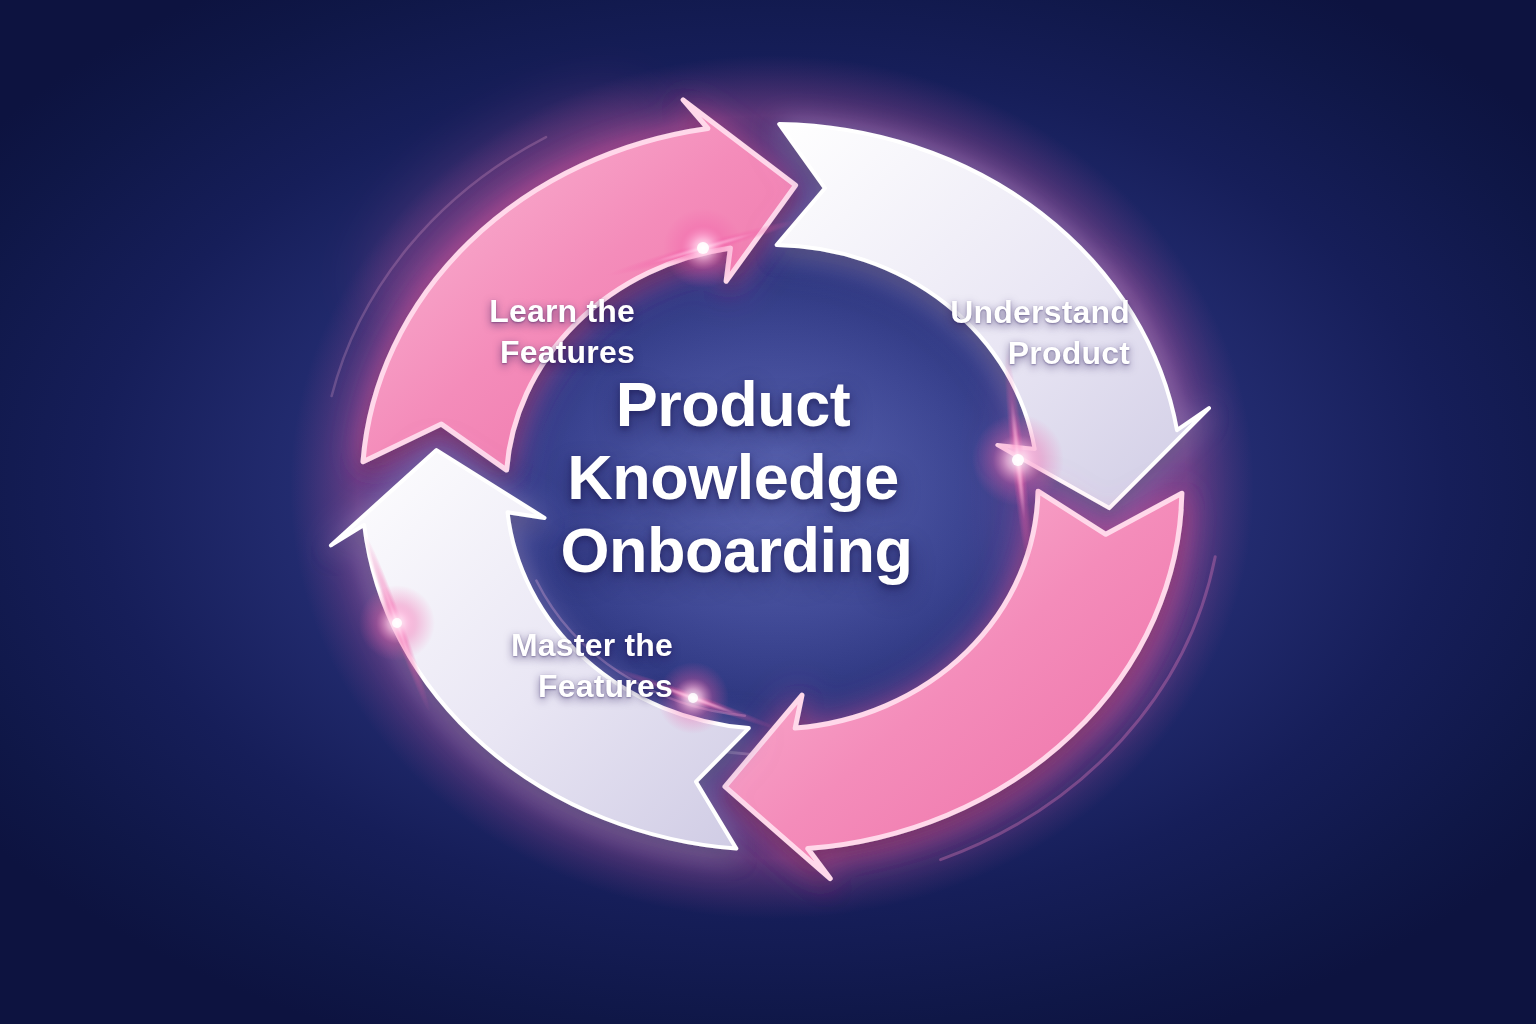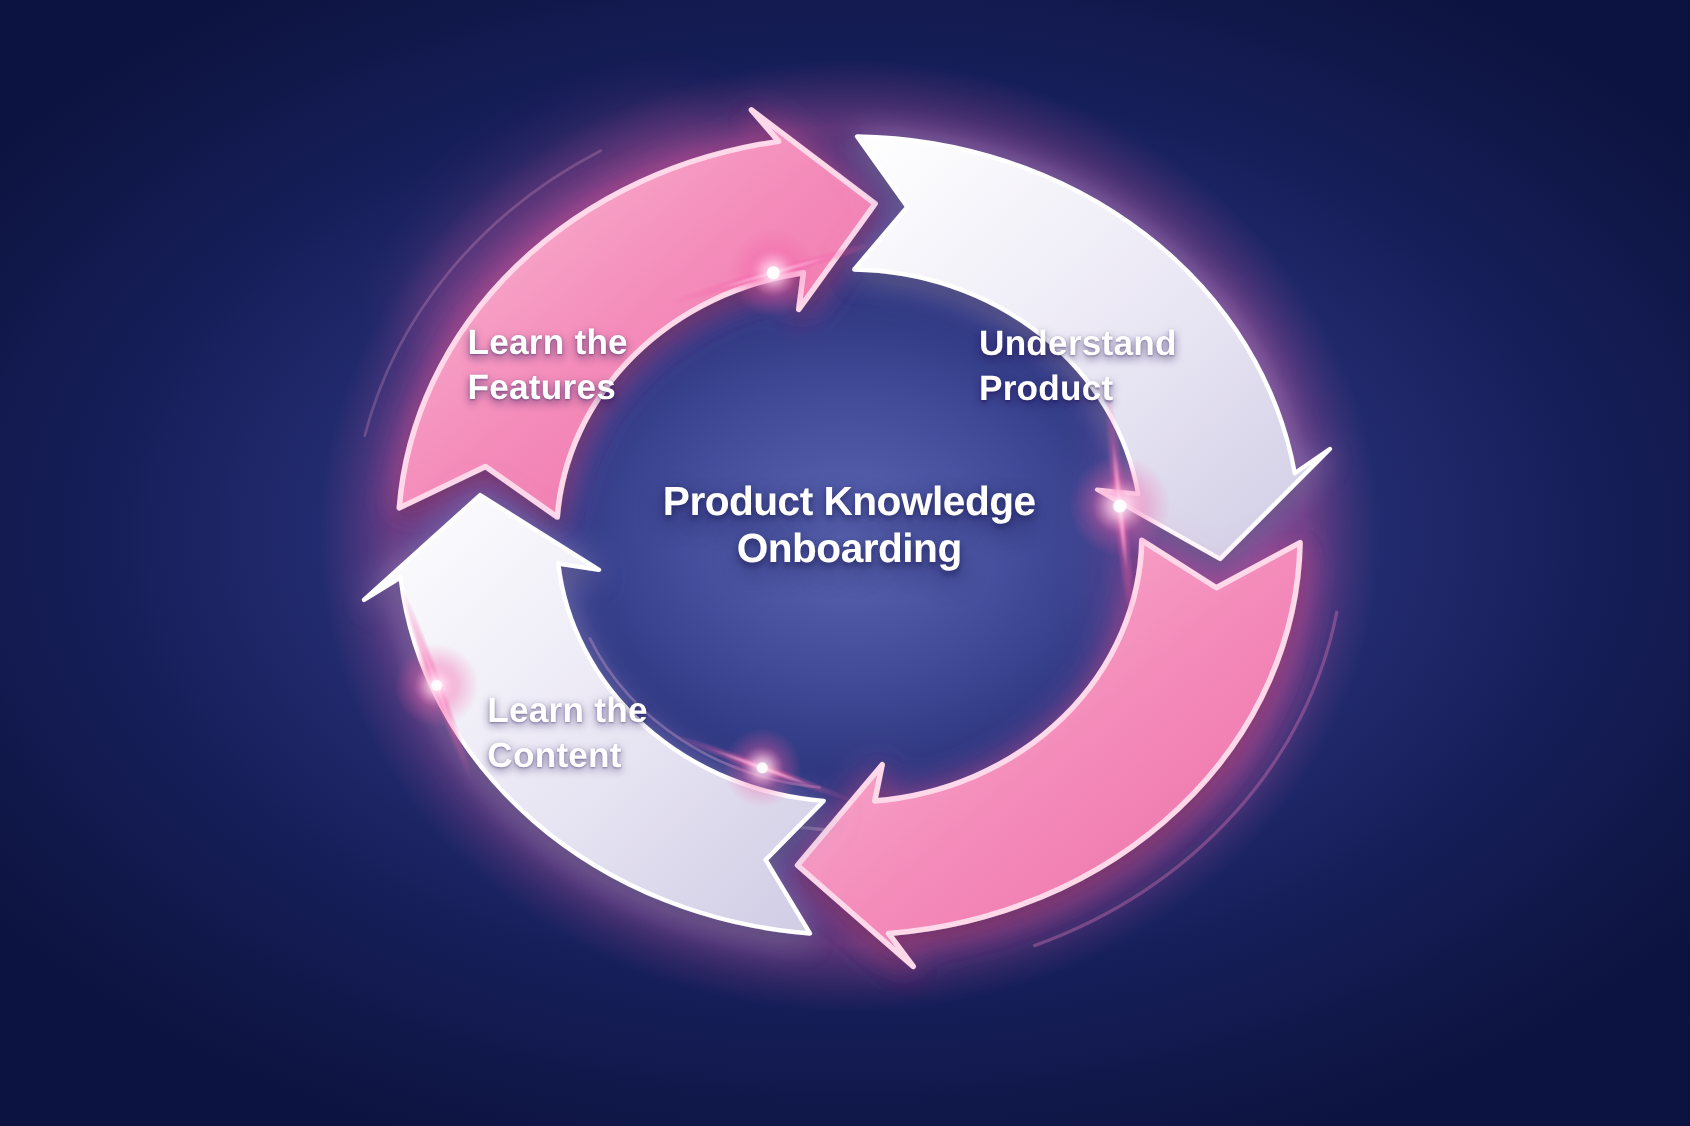--- a/index.html
+++ b/index.html
@@ -27,40 +27,40 @@
   }
   .seg-light{
     fill:url(#gradLight);
     stroke:var(--rim-white,#ffffff);
     stroke-width:4;
     filter:url(#fxLight);
   }
   .label{
     position:absolute;
     transform:translate(-50%,-50%);
-    text-align:left;
+    text-align:right;
     color:var(--text-white,#ffffff);
     font-weight:bold;
     font-size:32px;
     line-height:1.28;
     letter-spacing:.2px;
     text-shadow:0 3px 8px rgba(35,20,85,.55), 0 1px 2px rgba(35,20,85,.4);
   }
   #label-0{left:530px;top:332px;width:210px;}
   #label-1{left:1010px;top:333px;width:240px;}
   #label-2{left:975px;top:666px;width:280px;}
   #label-3{left:558px;top:666px;width:230px;}
   #title{
     position:absolute;
-    left:772px;top:478px;width:345px;
+    left:733px;top:478px;width:345px;
     transform:translate(-50%,-50%);
     text-align:center;
     color:var(--text-white,#ffffff);
     font-weight:bold;
-    font-size:37px;
+    font-size:63px;
     line-height:1.16;
     letter-spacing:-.5px;
     text-shadow:0 3px 6px rgba(18,14,64,.5), 0 9px 24px rgba(18,14,64,.45);
   }
 </style>
 </head>
 <body>
 
 <div id="stage">
 
@@ -140,16 +140,16 @@
       <circle cx="693" cy="698" r="5" fill="#ffffff" opacity="0.85"></circle>
 
       <ellipse cx="397" cy="623" rx="95" ry="6" fill="url(#flareGrad)" transform="rotate(70 397 623)"></ellipse>
       <circle cx="397" cy="623" r="38" fill="url(#flareGrad)"></circle>
       <circle cx="397" cy="623" r="5" fill="#ffffff" opacity="0.85"></circle>
     </g>
   </svg>
 
   <div class="label" id="label-0">Learn the Features</div>
   <div class="label" id="label-1">Understand Product</div>
-  <div class="label" id="label-3">Learn the Content</div>
+  <div class="label" id="label-3">Master the Features</div>
 
   <div id="title">Product Knowledge Onboarding</div>
 </div>
 
 </body></html>

